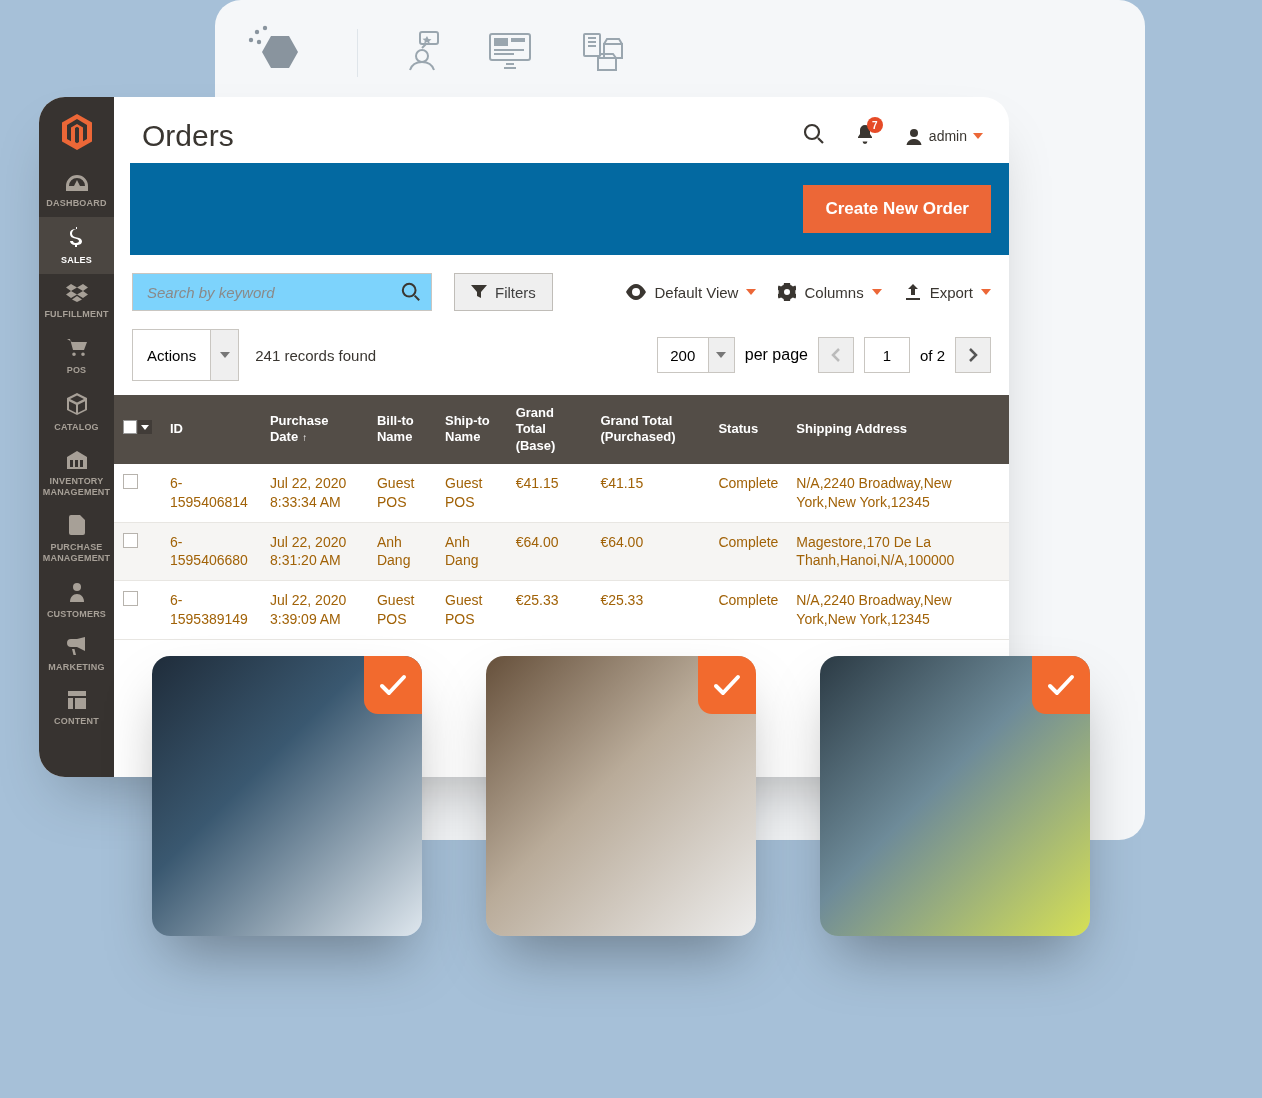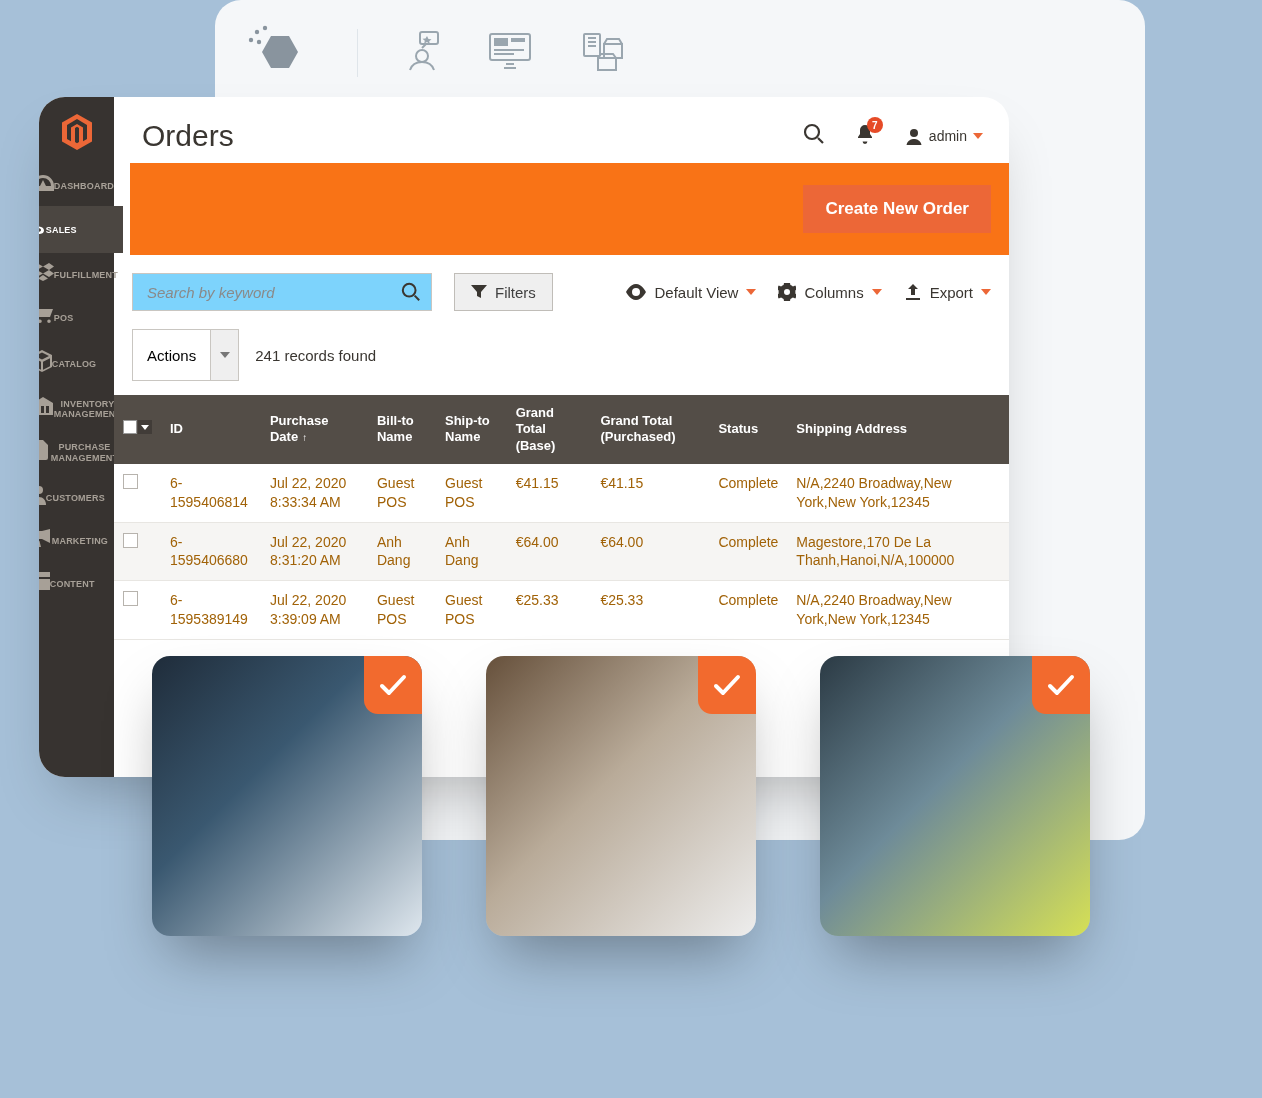--- a/index.html
+++ b/index.html
@@ -50,20 +50,21 @@
     color: #a7a097;
     display: flex;
     flex-direction: column;
     align-items: center;
     flex-shrink: 0;
   }
   .sidebar .logo { padding: 16px 0 10px; color: #ec6737; }
   .side-item {
     width: 100%;
     display: flex;
+    flex-direction: column;
     align-items: center;
     padding: 10px 2px 8px;
     font-size: 9px;
     font-weight: 600;
     letter-spacing: .2px;
     cursor: pointer;
     text-align: center;
     line-height: 1.2;
   }
   .side-item.active { background: #4b4641; color: #fff; }
@@ -85,21 +86,21 @@
     position: absolute; top: -6px; right: -8px;
     background: #e64b27; color: #fff;
     font-size: 10px; font-weight: 700;
     min-width: 16px; height: 16px; border-radius: 8px;
     display: flex; align-items: center; justify-content: center;
     padding: 0 3px;
   }
   .admin-drop { display: flex; align-items: center; gap: 6px; color: #3a3631; font-size: 14px; cursor: pointer; }
 
   .action-strip {
-    background: #f97316;
+    background: #0369a1;
     display: flex;
     justify-content: flex-end;
     padding: 22px 18px;
     margin: 0 0 18px 16px;
   }
   .create-btn {
     background: #ec6737; color: #fff;
     border: none; padding: 14px 22px;
     font-size: 17px; font-weight: 600;
     cursor: pointer;
@@ -415,20 +416,41 @@
 
     <div class="toolbar2">
       <div class="actions-sel">
         <span class="lbl">Actions</span>
         <span class="dd">
             <span class="caret" style="border-top-color:#777"></span>
           </span>
       </div>
       <span class="records">241 records found</span>
 
+      <div class="perpage-wrap">
+        <div class="numbox">
+          <span class="val">200</span>
+          <span class="dd">
+              <span class="caret" style="border-top-color:#777"></span>
+            </span>
+        </div>
+        <span>per page</span>
+        <span class="pgbtn disabled">
+          <svg width="10" height="14" viewBox="0 0 10 14" fill="none" stroke="currentColor" stroke-width="2.5">
+              <path d="M8 1 2 7l6 6"></path>
+            </svg>
+        </span>
+        <input class="pagebox" value="1" style="">
+        <span class="oftxt"><span>of</span> <span>2</span></span>
+        <span class="pgbtn">
+          <svg width="10" height="14" viewBox="0 0 10 14" fill="none" stroke="currentColor" stroke-width="2.5">
+              <path d="M2 1l6 6-6 6"></path>
+            </svg>
+        </span>
+      </div>
     </div>
 
     <div class="tablewrap">
       <table class="grid">
         <thead>
           <tr>
             <th class="chk">
               <span class="hchk">
                   <span class="box"></span>
                   <span class="dd"></span>

